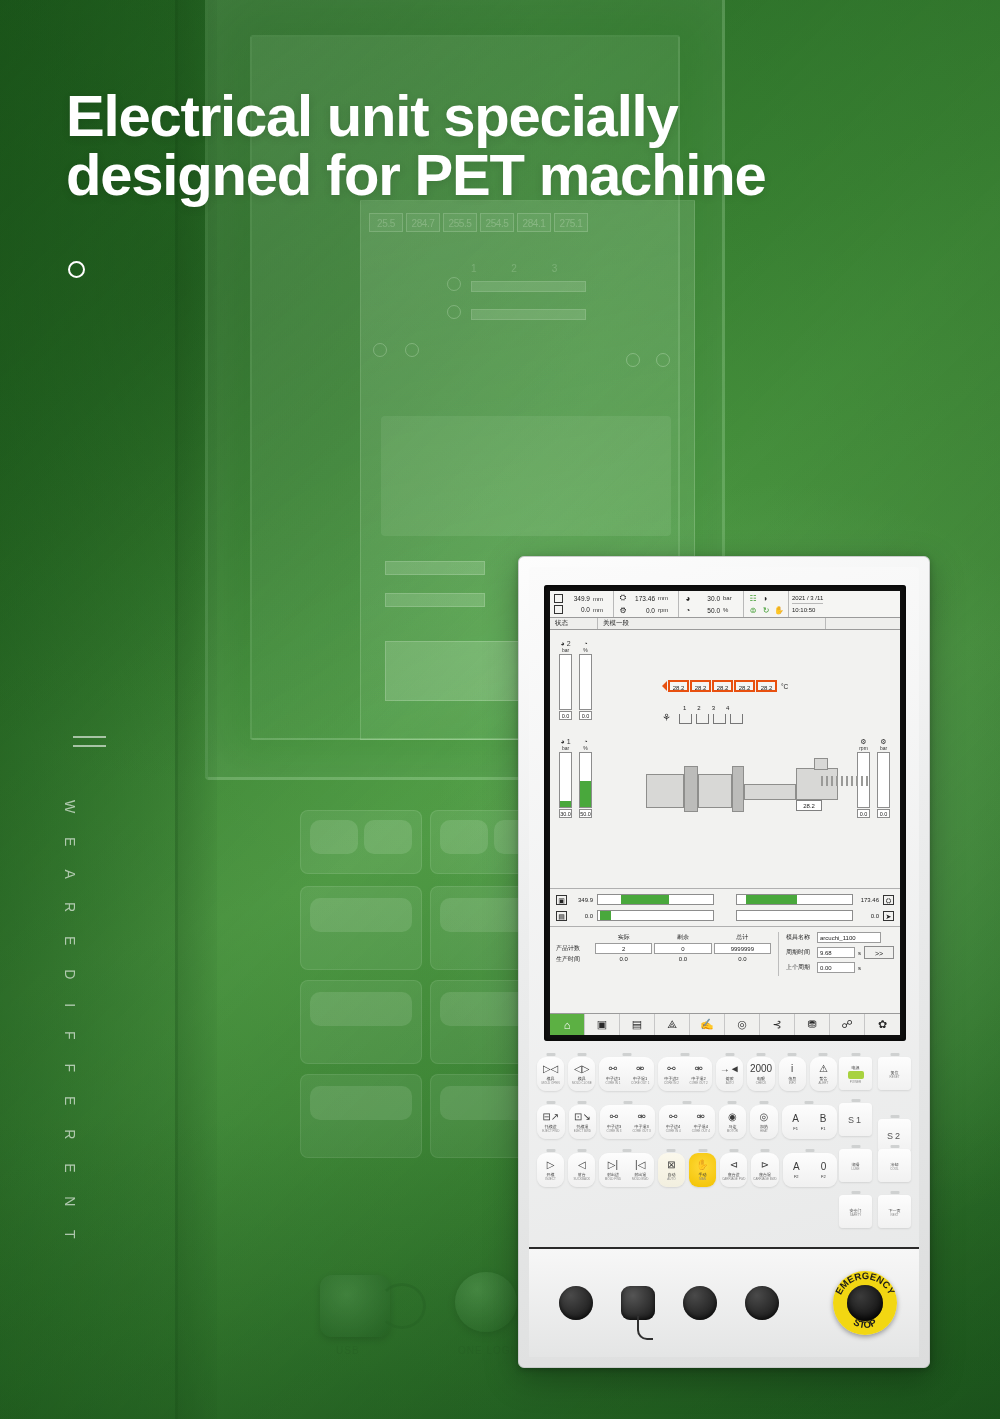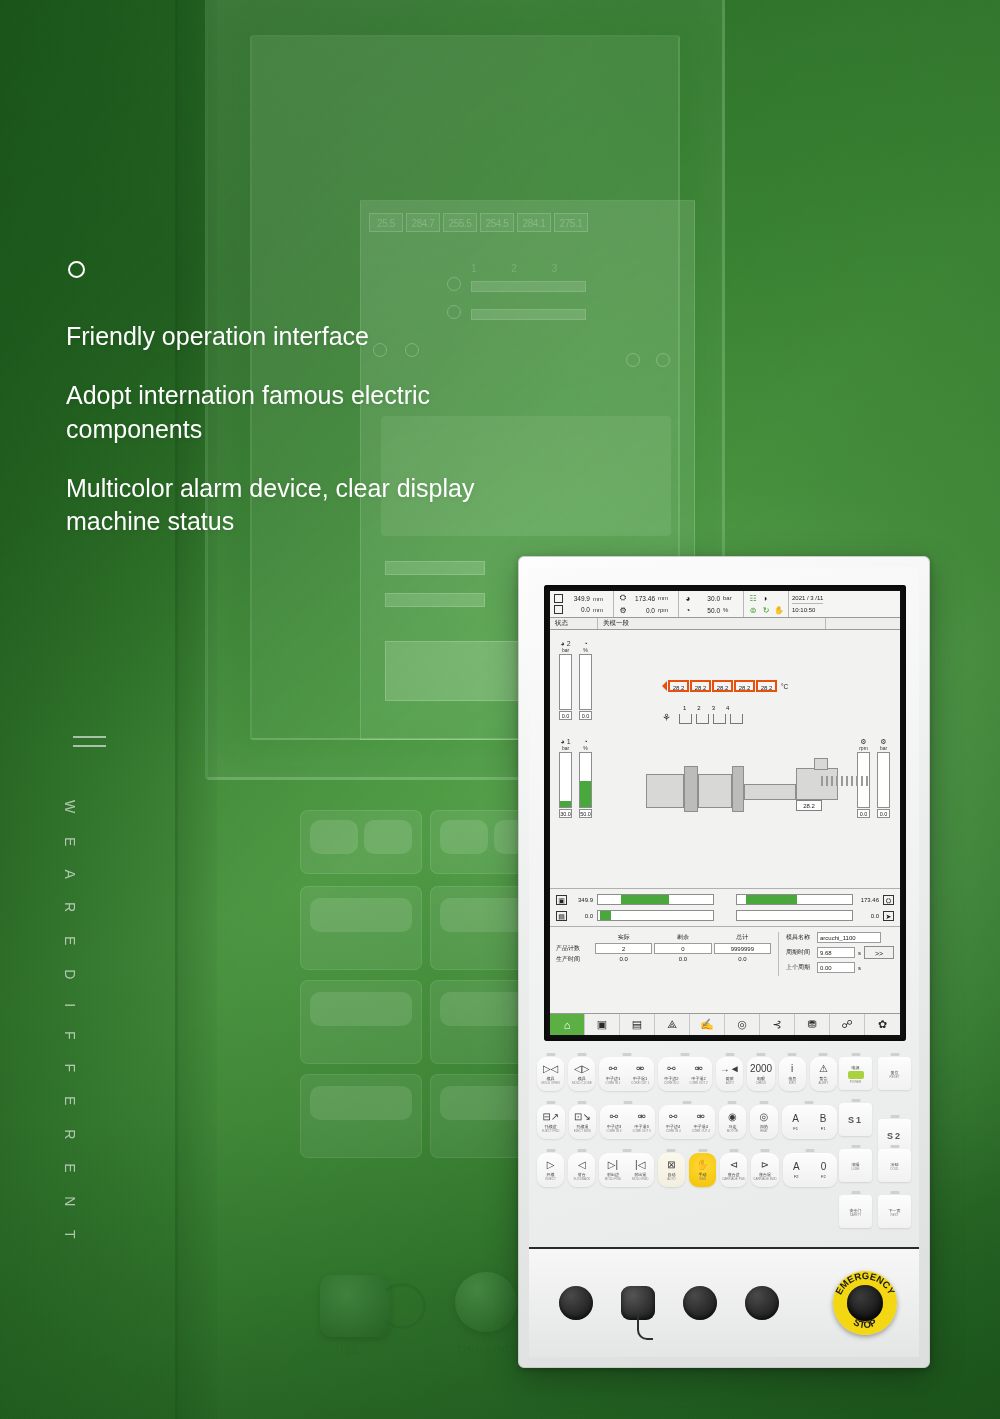--- a/index.html
+++ b/index.html
@@ -348,21 +348,21 @@
   .kp-pill.cream { background: linear-gradient(180deg,#fbf8ec,#f2efdf); }
 
   .kp-side { position: absolute; right: 0; top: 0; width: 72px; }
   .kp-sq {
     position: absolute; width: 33px; height: 33px; border-radius: 4px;
     background: linear-gradient(180deg,#fdfdfd,#f1f1f1);
     box-shadow: 0 1px 2px rgba(0,0,0,.10);
     display:flex; flex-direction: column; align-items:center; justify-content:center;
   }
   .kp-sq .kp-cn { font-size: 4px; }
-  .kp-sq .big { font-size: 9px; color: #555; letter-spacing: 2px; font-weight: bold; }
+  .kp-sq .big { font-size: 9px; color: #555; letter-spacing: 2px; }
   .kp-sq .greenled { width: 16px; height: 8px; border-radius: 2px; background: #a8d23f; margin: 1px 0; }
 
   
   .bottom-bar {
     position: absolute; left: 10px; right: 10px; bottom: 10px; height: 110px;
     background: linear-gradient(180deg,#f7f7f7,#e4e5e5);
     border-top: 2px solid #2a2a2a;
     display: flex; align-items: center;
   }
   .bb-knob {
@@ -460,28 +460,27 @@
     <div class="bg-portlabel" style="left:336px;top:1345px;">USB</div>
     <div class="bg-portlabel" style="left:458px;top:1345px;">ONE LOGI</div>
 
     <div class="bg-stripe-b"></div>
     <div class="bg-stripe-a"></div>
     <div class="bg-green-wash"></div>
     <div class="bg-bottom-shade"></div>
     <div class="bg-vignette"></div>
   </div>
 
+  <div class="headline">
+    <span class="line">Electrical unit specially</span>
+    <span class="line">designed for PET machine</span>
+  </div>
 
   <div class="bullet-mark"></div>
 
-  <div class="bullets">
-    <div class="bullet">Friendly operation interface</div>
-    <div class="bullet">Adopt internation famous electric components</div>
-    <div class="bullet">Multicolor alarm device, clear display machine status</div>
-  </div>
 
   <div class="vert-mark">
     <i></i>
       <i></i>
   </div>
   <div class="vert-text">W E   A R E   D I F F E R E N T</div>
 
   <div class="device">
     <div class="device-frame"></div>
 

